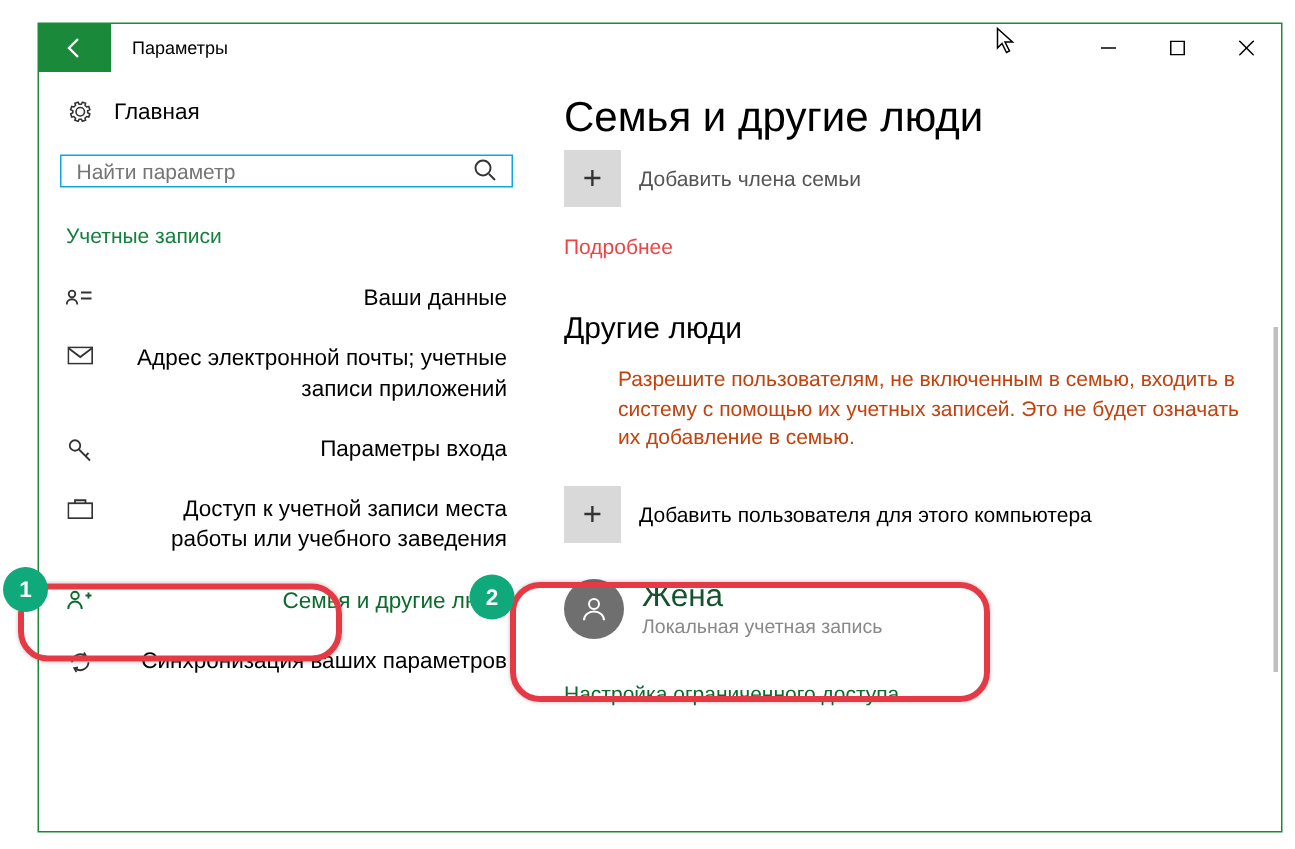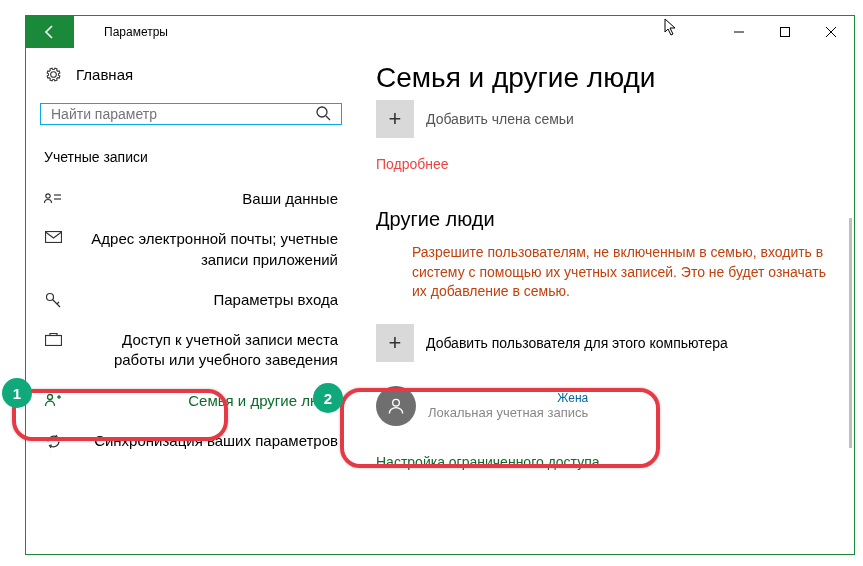--- a/index.html
+++ b/index.html
@@ -32,21 +32,21 @@
     display: flex;
     align-items: center;
     justify-content: center;
     color: #fff;
   }
   .back-btn svg { width: 16px; height: 16px; }
   .title-text {
     flex: 1;
     display: flex;
     align-items: center;
-    padding-left: 30px;
+    padding-left: 14px;
     font-size: 12px;
     color: #000;
   }
   .win-controls {
     display: flex;
   }
   .win-btn {
     width: 46px;
     display: flex;
     align-items: center;
@@ -90,21 +90,21 @@
   .search-box input {
     flex: 1;
     border: none;
     outline: none;
     font-size: 14px;
     color: #666;
     background: transparent;
   }
   .search-box .sicon { color: #333; }
   .section-label {
-    color: #000000;
+    color: #15803d;
     font-size: 14px;
     margin-bottom: 14px;
     padding-left: 4px;
   }
   .nav-item {
     display: flex;
     align-items: flex-start;
     gap: 14px;
     padding: 10px 4px;
     font-size: 15px;
@@ -176,21 +176,21 @@
     width: 40px;
     height: 40px;
     border-radius: 50%;
     background: #6f6f6f;
     display: flex;
     align-items: center;
     justify-content: center;
     color: #fff;
   }
   .avatar svg { width: 20px; height: 20px; }
-  .user-info .uname { font-size: 12px; color:#0369a1;text-align:right; }
+  .user-info .uname { font-size: 21px; color:#14532d; }
   .user-info .utype { font-size: 13px; color: #888; }
   .bottom-link {
     color: #0c6b2c;
     font-size: 14px;
     margin-top: 22px;
     cursor: pointer;
   }
   .scrollbar {
     position: absolute;
     right: 2px;

